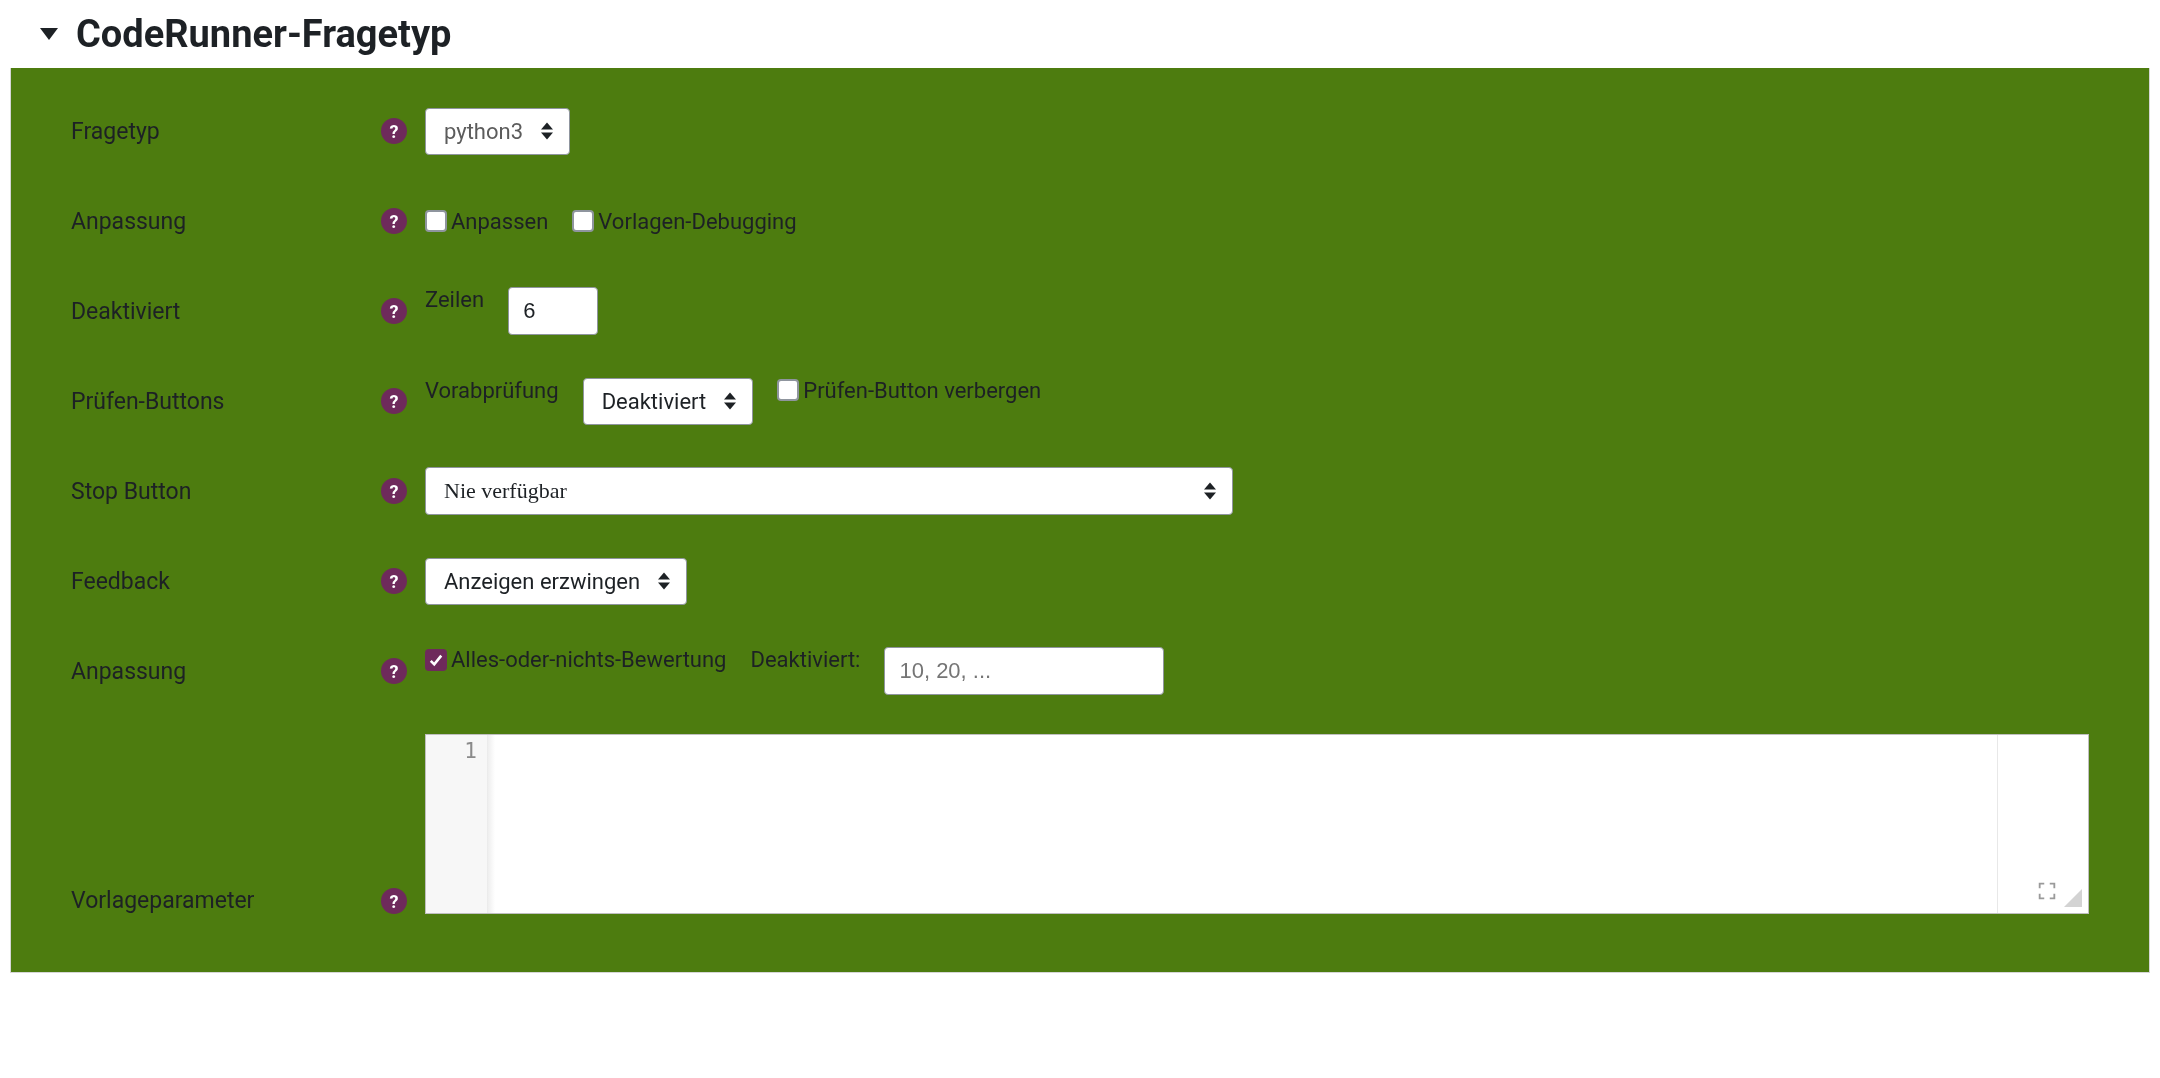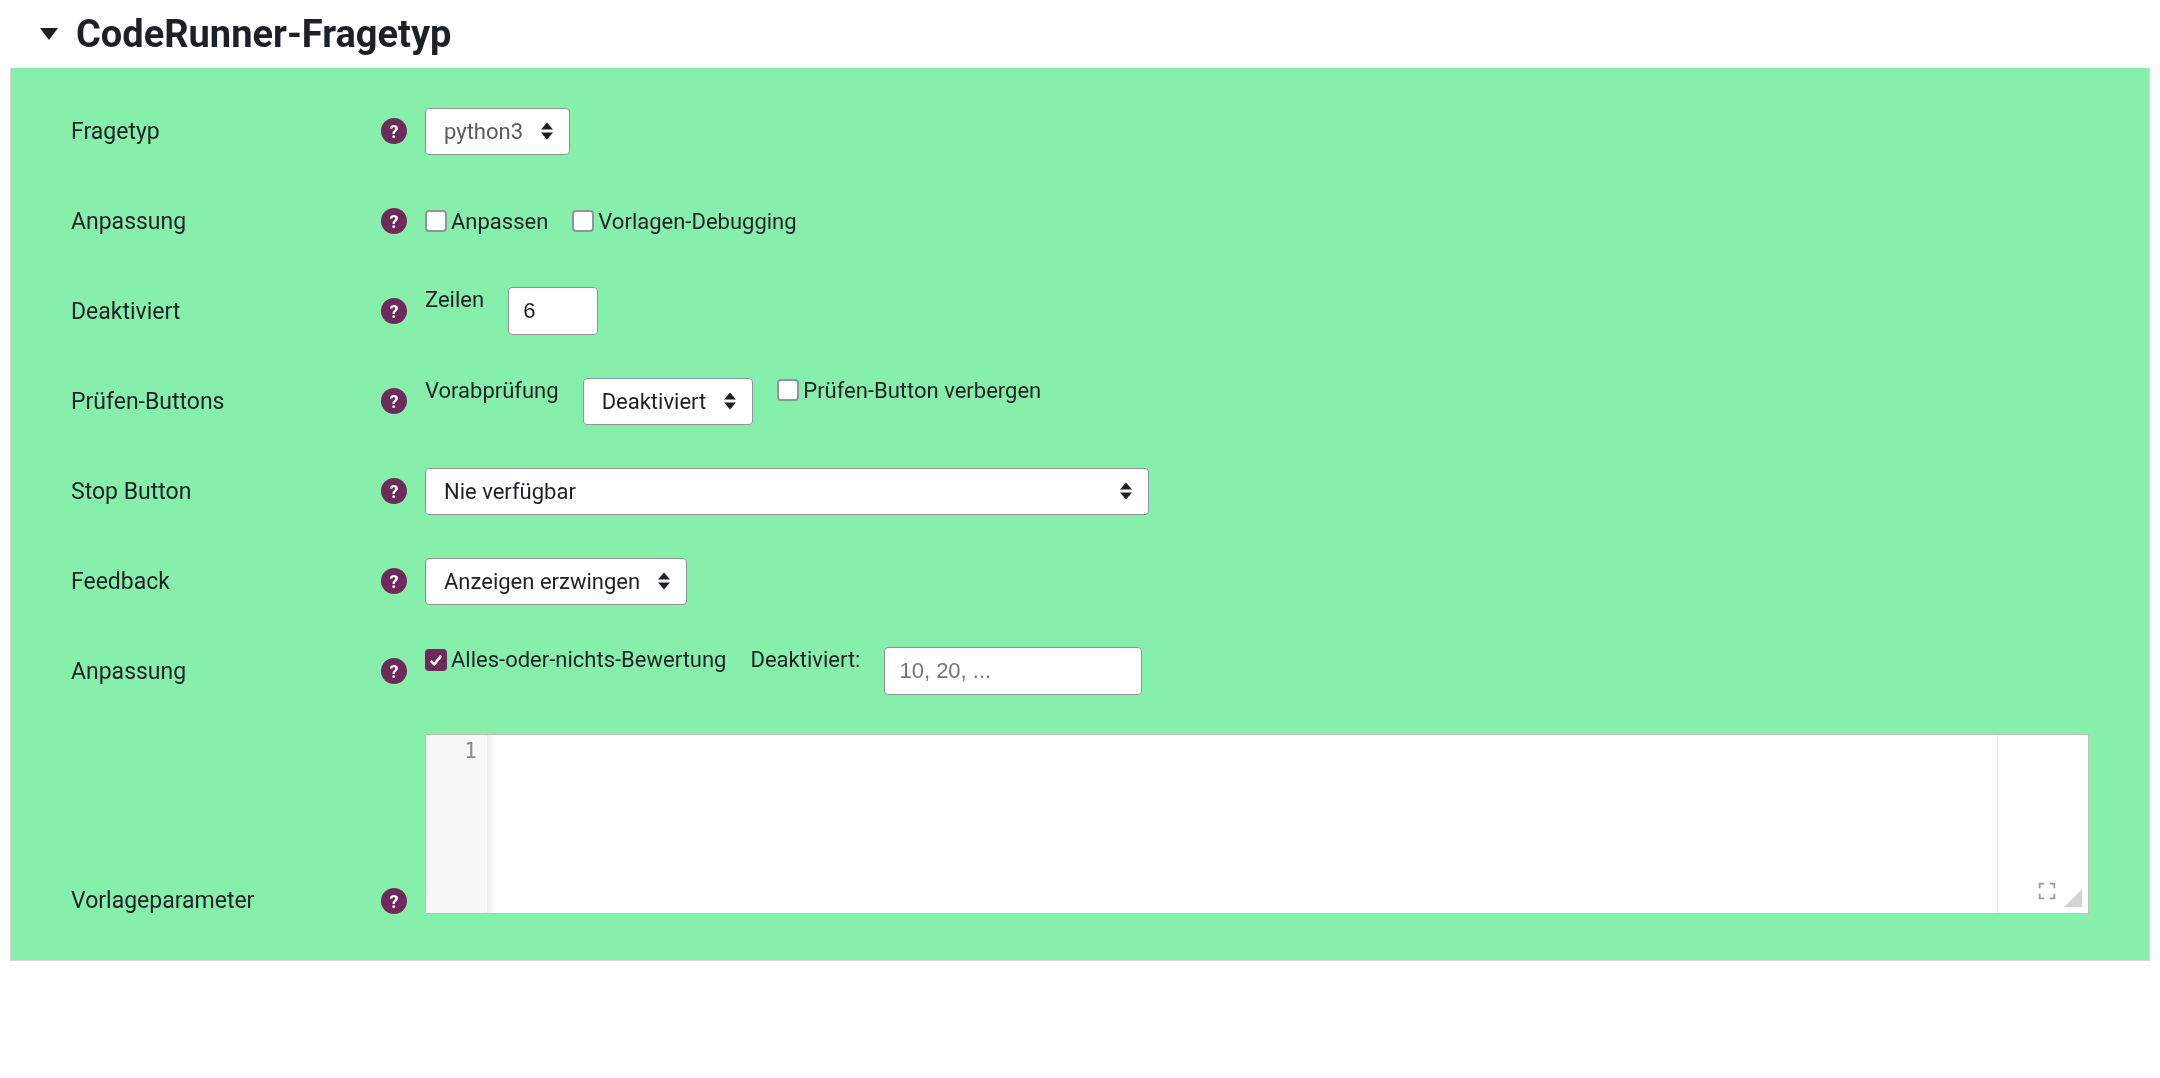--- a/index.html
+++ b/index.html
@@ -24,25 +24,25 @@
     border-right: 9px solid transparent;
     border-top: 12px solid #1d2125;
     cursor: pointer;
   }
   .section-title {
     font-size: 38px;
     font-weight: 700;
     color: #1d2125;
   }
   .fieldset {
-    background: #86efac;
+    background: #4d7c0f;
     border: 1px solid #d6d6d6;
     border-top: none;
     margin: 0 10px 10px 10px;
-    padding: 36px 60px 10px 60px;
+    padding: 36px 60px 22px 60px;
   }
   .form-row {
     display: flex;
     align-items: center;
     margin-bottom: 36px;
     min-height: 54px;
   }
   .form-row.tall-align { align-items: flex-end; }
   .row-label {
     width: 310px;
@@ -82,21 +82,21 @@
     display: inline-flex;
     align-items: center;
     background: #fff;
     border: 1px solid #8f959e;
     border-radius: 4px;
     padding: 10px 46px 10px 18px;
     font-size: 22px;
     color: #5c5c5c;
     cursor: pointer;
   }
-  .select-wrap.wide { width: 724px; color:#1d2125; }
+  .select-wrap.wide { width: 808px; color:#1d2125;font-family:Liberation Serif, serif; }
   .select-wrap.med { color:#1d2125; }
   .select-caret {
     position: absolute;
     right: 16px;
     top: 50%;
     transform: translateY(-50%);
     display: flex;
     flex-direction: column;
     gap: 3px;
   }
@@ -137,21 +137,21 @@
   .chkbox svg { display:none; width:14px; height:14px; }
   .textinput {
     background: #fff;
     border: 1px solid #8f959e;
     border-radius: 4px;
     padding: 10px 14px;
     font-size: 22px;
     color: #1d2125;
   }
   .textinput.small { width: 90px; }
-  .textinput.medium { width: 258px; }
+  .textinput.medium { width: 280px; }
   .inline-label {
     font-size: 22px;
     color: #1d2125;
   }
   .code-editor {
     flex: 1;
     border: 1px solid #bfbfbf;
     background: #fff;
     min-height: 180px;
     display: flex;

